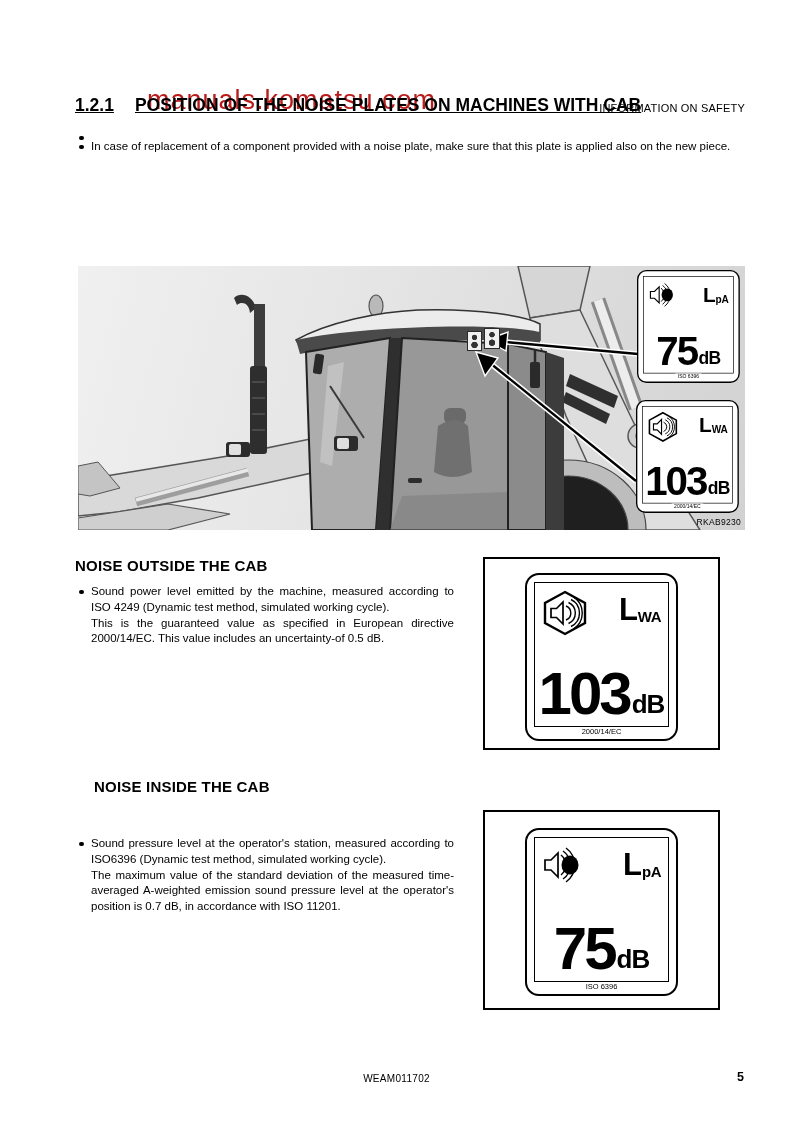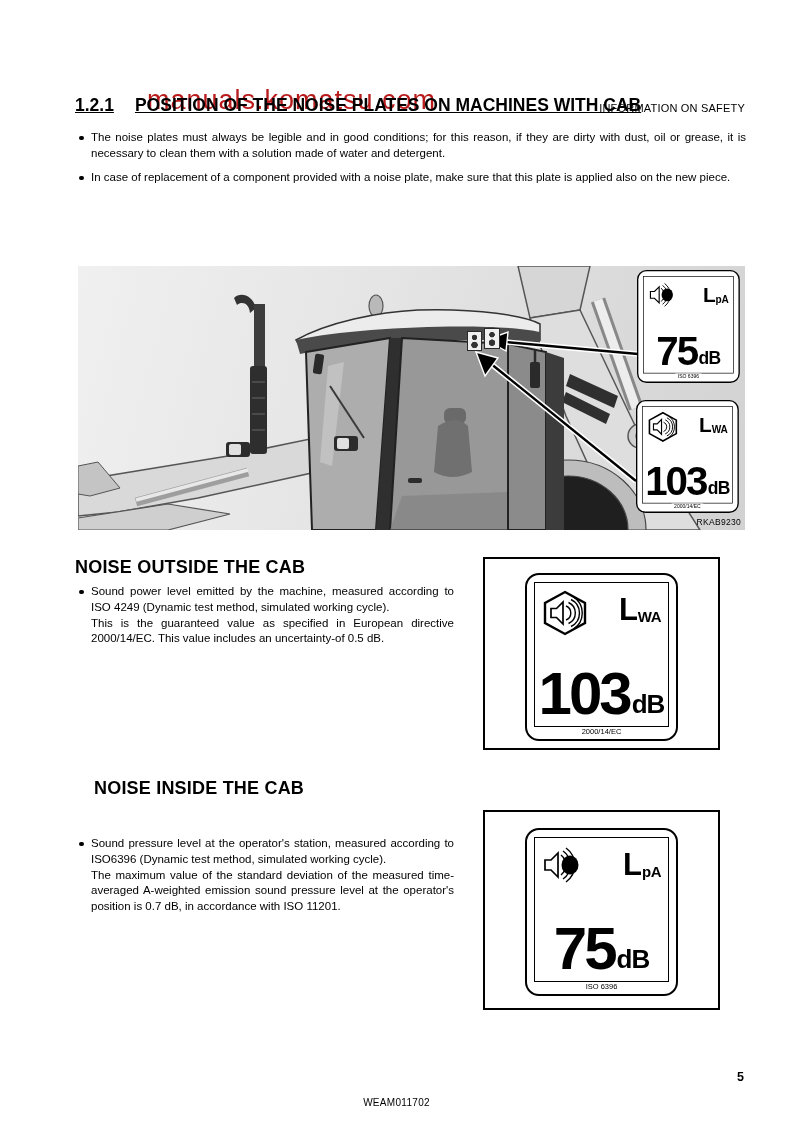--- a/index.html
+++ b/index.html
@@ -41,46 +41,45 @@
   .num{font-size:60px;letter-spacing:-3px;}
   .unit{font-size:26px;margin-left:2px;letter-spacing:-1px;vertical-align:1px;}
   .plate-standard{position:absolute;bottom:4px;left:0;right:0;text-align:center;font-size:7.5px;line-height:1;}
   .plate-standard span{background:#fff;padding:0 4px;}
   
   .plate-callout{position:absolute;width:104px;height:113px;}
   .plate-callout .plate{transform:scale(0.672);transform-origin:0 0;}
   .callout-1{left:559px;top:4px;}
   .callout-2{left:558px;top:134px;}
   
-  .sec-heading{position:absolute;left:75px;font-size:18px;font-weight:bold;letter-spacing:.2px;}
+  .sec-heading{position:absolute;left:75px;font-size:15px;font-weight:bold;letter-spacing:.2px;}
   .sec-body{position:absolute;left:78px;width:376px;font-size:11.5px;line-height:15.8px;}
   .section-box{position:absolute;left:483px;width:237px;border:2px solid #000;background:#fff;box-sizing:border-box;}
   .box-outside{top:557px;height:193px;}
   .box-inside{top:810px;height:200px;}
   .section-box .plate{margin:14px auto 0 auto;}
   .box-inside .plate{margin-top:16px;}
   
-  .footer-code{position:absolute;left:0;top:1097px;width:793px;text-align:center;font-size:10px;letter-spacing:.3px;}
+  .footer-code{position:absolute;left:0;top:1073px;width:793px;text-align:center;font-size:10px;letter-spacing:.3px;}
   .footer-page{position:absolute;right:49px;top:1070px;font-size:12.5px;font-weight:bold;}
 </style>
 </head>
 <body>
 
 <div class="page">
 
   <div class="header-right">INFORMATION ON SAFETY</div>
 
   <div class="watermark">manuals.komatsu.com</div>
   <div class="title-row">
     <span class="title-num">1.2.1</span><span>POSITION OF THE NOISE PLATES ON MACHINES WITH CAB</span>
   </div>
 
   <div class="intro">
     <div class="bullet">
-      <p class="just">The noise plates must always be legible and in good conditions; for this reason, if they are dirty with dust, oil or grease, it is necessary to clean them with a solution made of water and detergent.</p>
     </div>
     <div class="bullet">
       <p>In case of replacement of a component provided with a noise plate, make sure that this plate is applied also on the new piece.</p>
     </div>
   </div>
 
   <div class="figure">
     <svg class="machine-svg" viewBox="0 0 667 264">
 
       <polygon points="0,224 28,210 150,190 232,173 248,190 238,206 120,232 40,246 0,250" fill="#d9d9d9" stroke="#555" stroke-width="1.5"></polygon>

